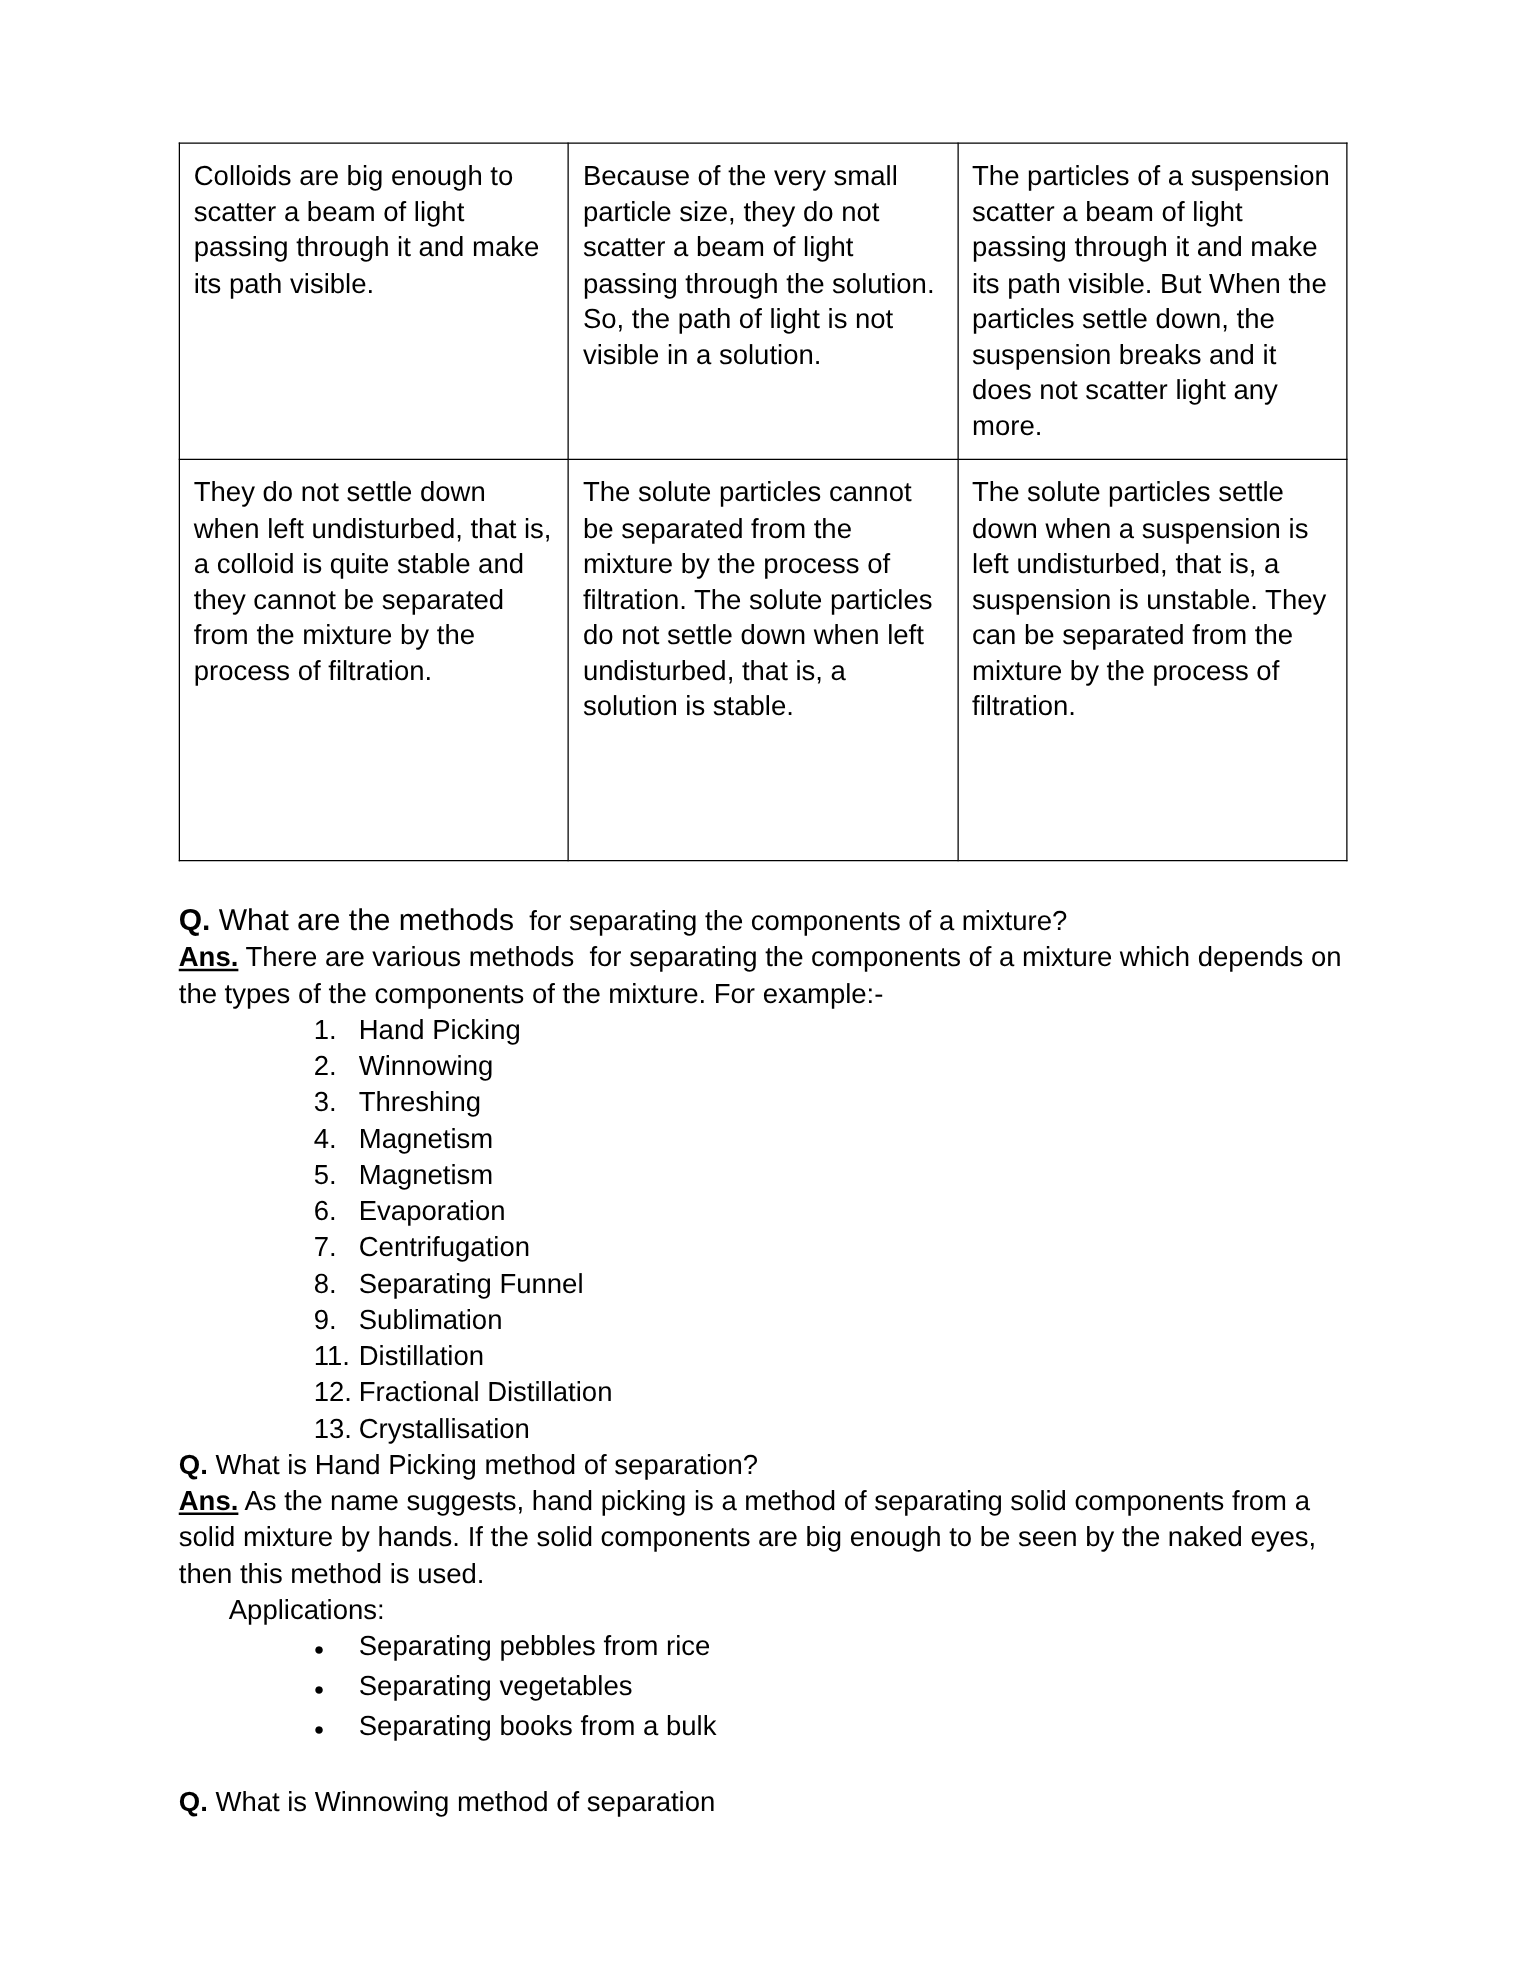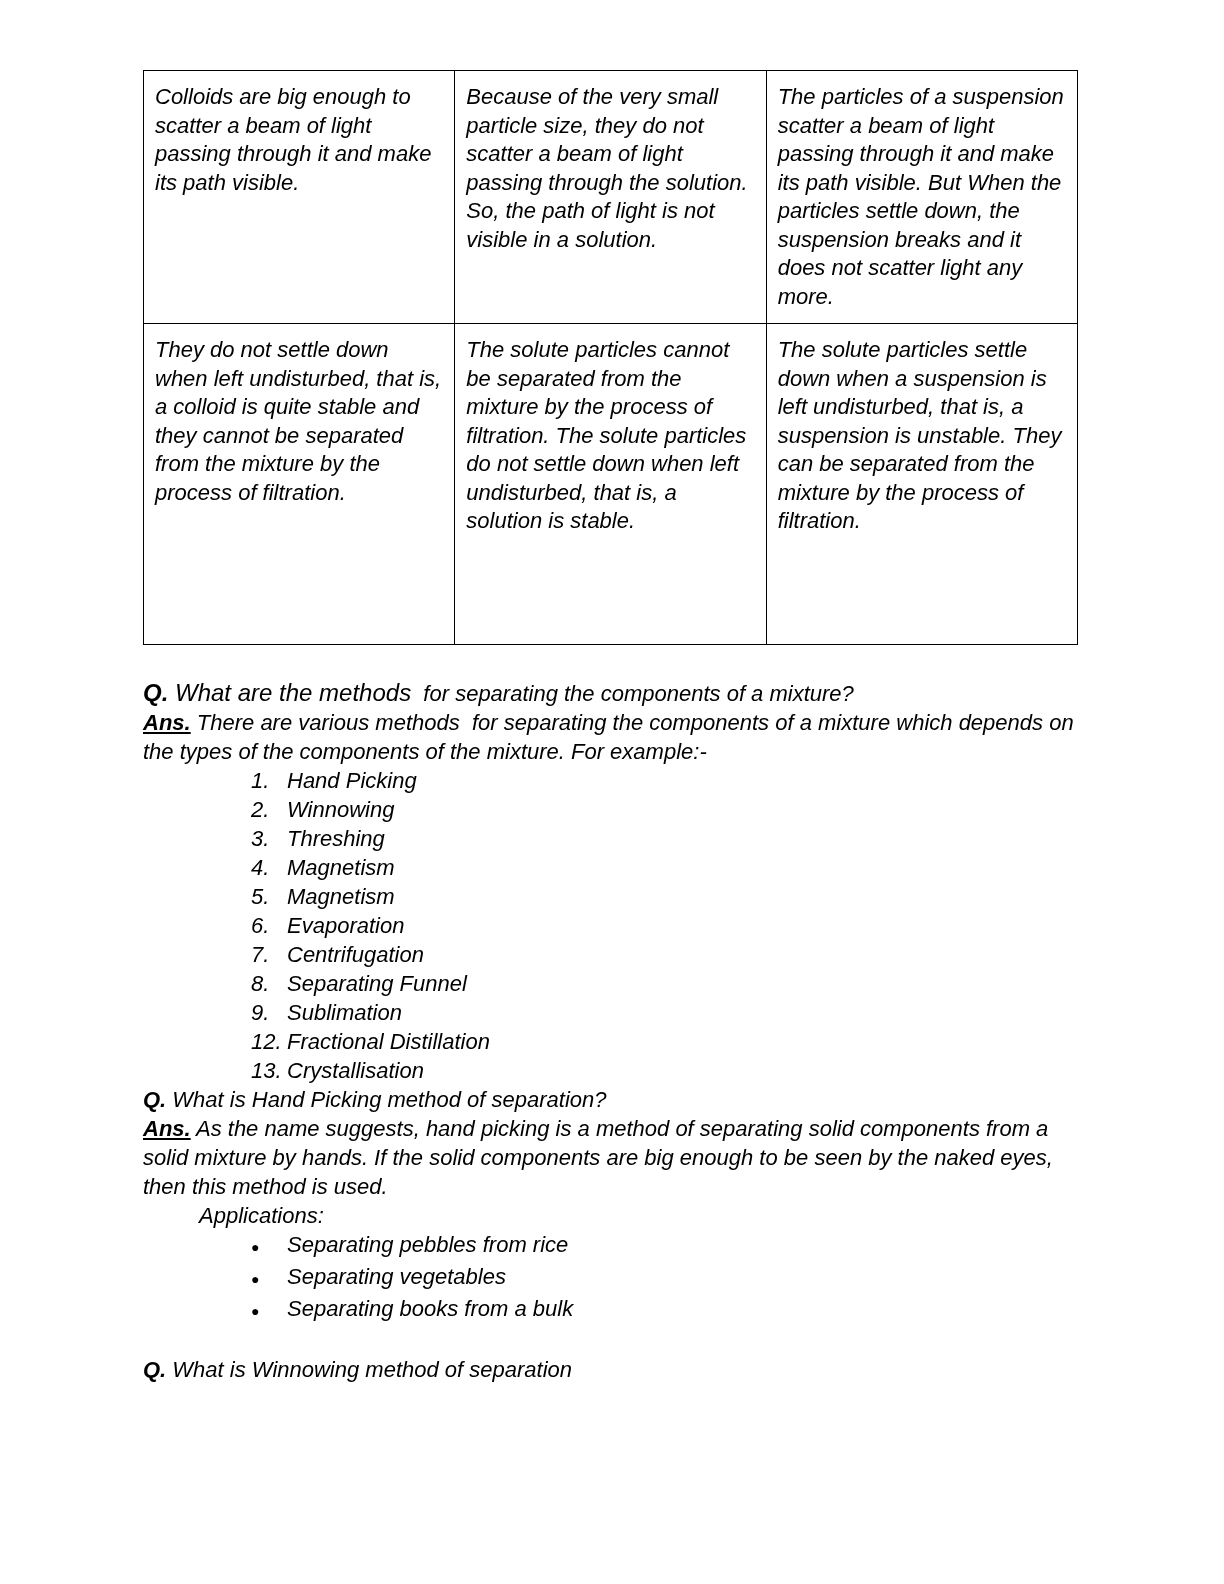--- a/index.html
+++ b/index.html
@@ -5,24 +5,23 @@
   * { margin: 0; padding: 0; box-sizing: border-box; }
   html, body { background: #ffffff; }
   .page {
     width: 1224px;
     height: 1584px;
     background: #ffffff;
     color: #000000;
     font-family: "Liberation Sans", "DejaVu Sans", sans-serif;
     font-size: 22px;
     line-height: 29px;
-    padding: 70px 146px 0 143px;
+    padding: 114px 146px 0 143px;
     position: relative;
     overflow: hidden;
-    font-style: italic;
   }
   
   table.cmp {
     border-collapse: collapse;
     table-layout: fixed;
     width: 935px;
     margin-bottom: 33px;
   }
   table.cmp td {
     border: 1.5px solid #000000;
@@ -43,21 +42,21 @@
   .list { }
   .list-row { display: flex; align-items: baseline; line-height: 29px; }
   .list-row .marker {
     margin-left: 108px;
     width: 36px;
     flex: 0 0 36px;
     white-space: pre;
   }
   .list-row .marker.dot { font-size: 14px; }
   .list-row .itxt { white-space: pre-wrap; }
-  .indent-apps { margin-left: 56px; }
+  .indent-apps { margin-left: 40px; }
   .q3 { margin-top: 29px; }
 </style>
 </head>
 <body>
 
 <div class="page">
 
   <table class="cmp">
     <tbody>
       <tr class="r1">
@@ -118,20 +117,24 @@
         <span class="marker">8.</span>
         <span class="itxt">Separating Funnel</span>
       </div>
 
       <div class="list-row">
         <span class="marker">9.</span>
         <span class="itxt">Sublimation</span>
       </div>
 
 
+      <div class="list-row">
+        <span class="marker">11.</span>
+        <span class="itxt">Distillation</span>
+      </div>
 
       <div class="list-row">
         <span class="marker">12.</span>
         <span class="itxt">Fractional Distillation</span>
       </div>
 
       <div class="list-row">
         <span class="marker">13.</span>
         <span class="itxt">Crystallisation</span>
       </div>

